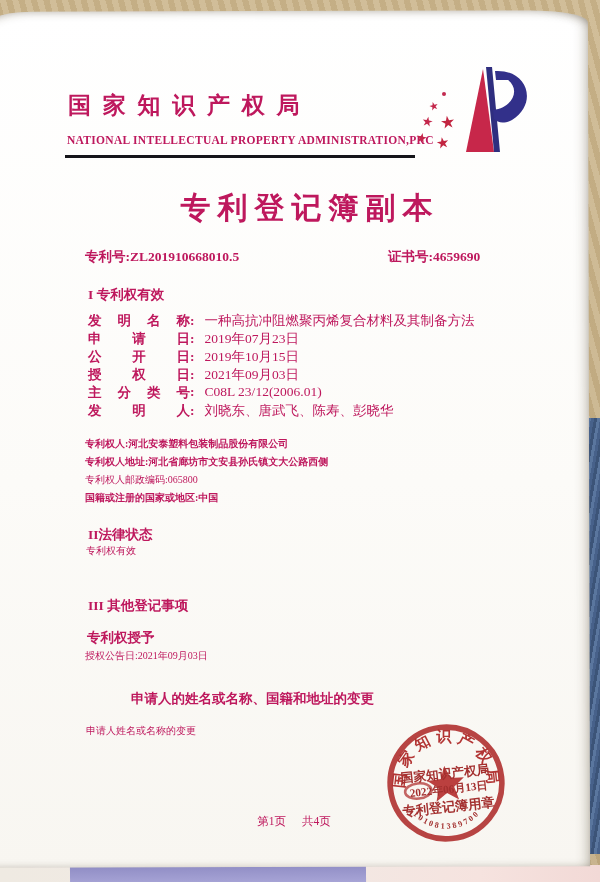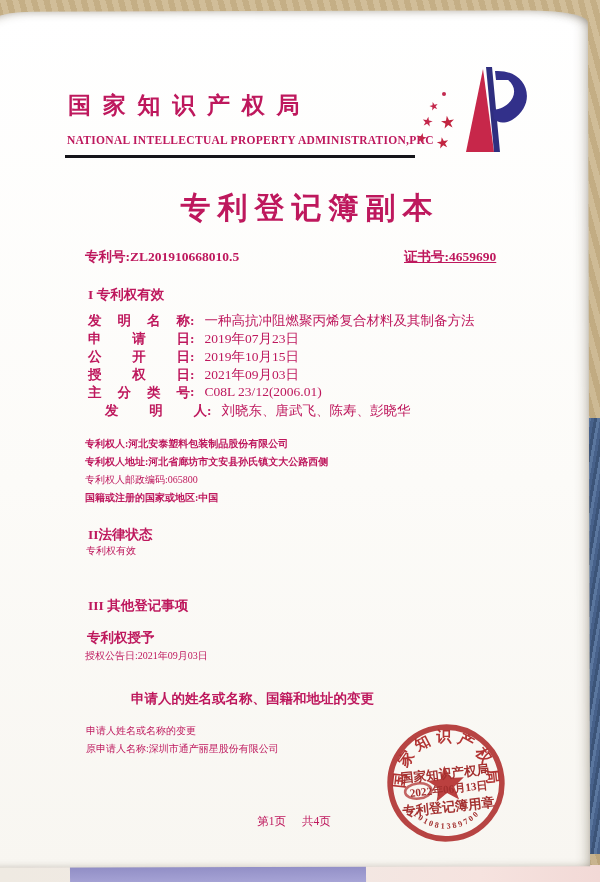--- a/index.html
+++ b/index.html
@@ -33,21 +33,21 @@
     transform:rotate(-0.15deg);
   }
   .content{position:absolute;inset:0;color:#be185d;}
   .abs{position:absolute;}
   .agency-cn{left:68px;top:90px;font-size:23px;font-weight:bold;letter-spacing:3px;white-space:nowrap;}
   .agency-en{left:67px;top:134px;font-size:11.5px;font-weight:bold;letter-spacing:.3px;white-space:nowrap;}
   .header-rule{left:65px;top:155px;width:350px;height:3px;background:#15151a;}
   .doc-title{left:20px;right:0;top:188px;text-align:center;font-size:30px;font-weight:bold;letter-spacing:7px;}
   .num-line{top:248px;font-size:13.5px;font-weight:bold;white-space:nowrap;}
   .patent-no{left:85px;}
-  .cert-no{left:404px;text-decoration:underline;}
+  .cert-no{left:388px;}
   .sec-h{font-size:13.5px;font-weight:bold;white-space:nowrap;}
   .b-row{left:88px;width:470px;font-size:13.5px;white-space:nowrap;}
   .b-label{display:inline-block;width:102px;font-weight:bold;text-align:justify;text-align-last:justify;text-justify:inter-character;vertical-align:top;}
   .b-colon{font-weight:bold;}
   .b-value{padding-left:10px;}
   .plain{font-size:10px;white-space:nowrap;}
   .footer-line{left:0;right:12px;top:814px;text-align:center;font-size:11.5px;white-space:nowrap;}
   .footer-line .gap{display:inline-block;width:16px;}
   .logo{left:413px;top:56px;}
   .seal{left:381px;top:718px;transform:rotate(-6deg);opacity:.95;mix-blend-mode:multiply;}
@@ -95,39 +95,38 @@
   </div>
   <div class="abs b-row" style="top:348px;">
     <span class="b-label">公开日</span><span class="b-colon">:</span><span class="b-value">2019年10月15日</span>
   </div>
   <div class="abs b-row" style="top:366px;">
     <span class="b-label">授权日</span><span class="b-colon">:</span><span class="b-value">2021年09月03日</span>
   </div>
   <div class="abs b-row" style="top:384px;">
     <span class="b-label">主分类号</span><span class="b-colon">:</span><span class="b-value">C08L 23/12(2006.01)</span>
   </div>
-  <div class="abs b-row" style="top:402px;margin-left:17px;">
+  <div class="abs b-row" style="top:402px;">
     <span class="b-label">发明人</span><span class="b-colon">:</span><span class="b-value">刘晓东、唐武飞、陈寿、彭晓华</span>
   </div>
 
   <div class="abs plain" style="left:85px;top:437px;font-weight:600;">专利权人:河北安泰塑料包装制品股份有限公司</div>
   <div class="abs plain" style="left:85px;top:455px;font-weight:600;">专利权人地址:河北省廊坊市文安县孙氏镇文大公路西侧</div>
   <div class="abs plain" style="left:85px;top:473px;font-weight:400;">专利权人邮政编码:065800</div>
   <div class="abs plain" style="left:85px;top:491px;font-weight:600;">国籍或注册的国家或地区:中国</div>
 
   <div class="abs sec-h" style="left:88px;top:526px;">II法律状态</div>
   <div class="abs plain" style="left:86px;top:544px;">专利权有效</div>
 
   <div class="abs sec-h" style="left:88px;top:597px;">III 其他登记事项</div>
   <div class="abs sec-h" style="left:87px;top:629px;">专利权授予</div>
   <div class="abs plain" style="left:85px;top:649px;">授权公告日:2021年09月03日</div>
 
   <div class="abs sec-h" style="left:88px;top:690px;padding-left:43px;">申请人的姓名或名称、国籍和地址的变更</div>
   <div class="abs plain" style="left:86px;top:724px;">申请人姓名或名称的变更</div>
-  <div class="abs plain" style="left:86px;top:742px;">原申请人名称:深圳市通产丽星股份有限公司</div>
 
   <div class="abs footer-line">
     <span>第1页</span><span class="gap"></span><span>共4页</span>
   </div>
 
   <svg class="abs seal" width="130" height="130" viewBox="0 0 128 128">
     <circle cx="64" cy="64" r="55" fill="none" stroke="#b32b2b" stroke-width="5.5" opacity="0.92"></circle>
     <polygon points="64,47 68.7,59.5 82.1,60.1 71.6,68.5 75.2,81.4 64,74 52.8,81.4 56.4,68.5 45.9,60.1 59.3,59.5" fill="#b82c2c" opacity="0.95"></polygon>
     <ellipse cx="36" cy="69" rx="13" ry="7.5" fill="none" stroke="#b32b2b" stroke-width="2.5" opacity="0.75"></ellipse>
     <defs>

